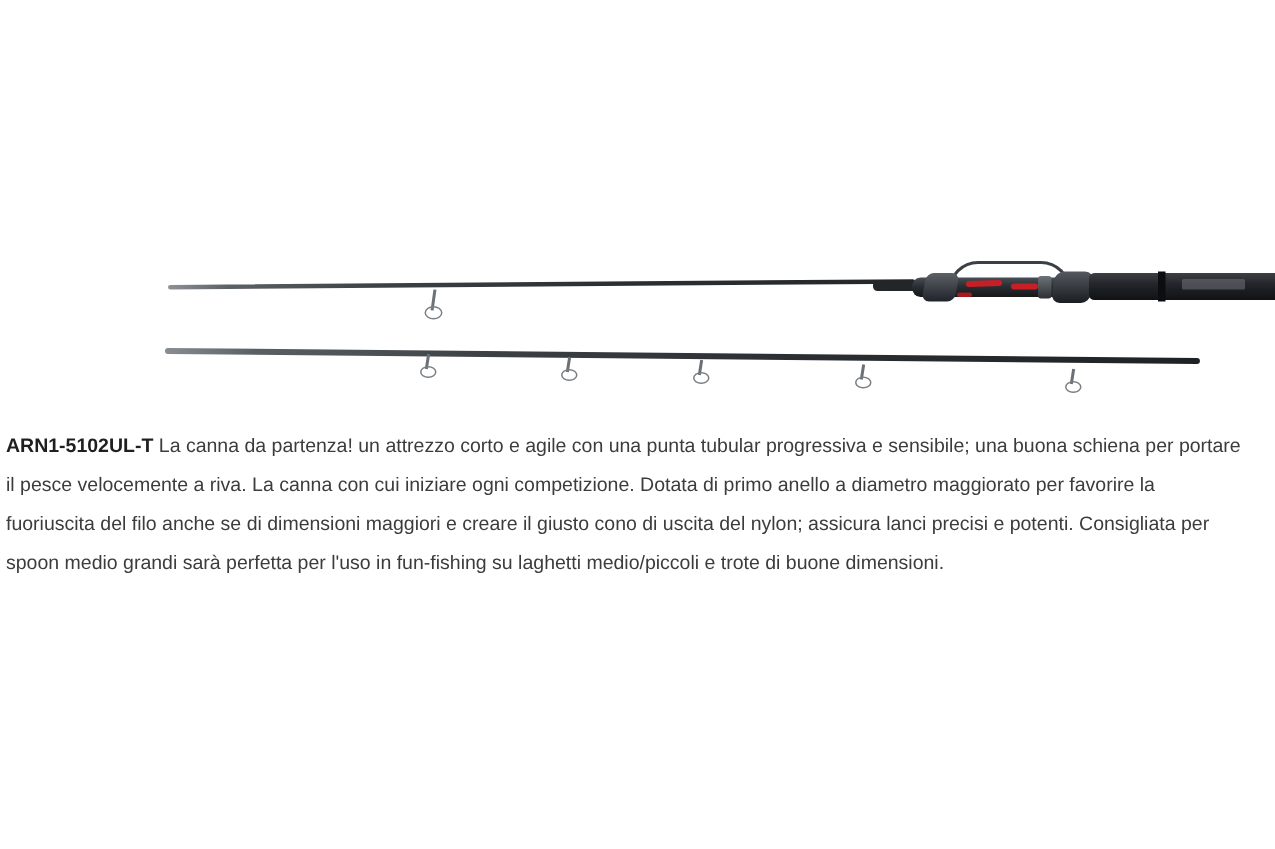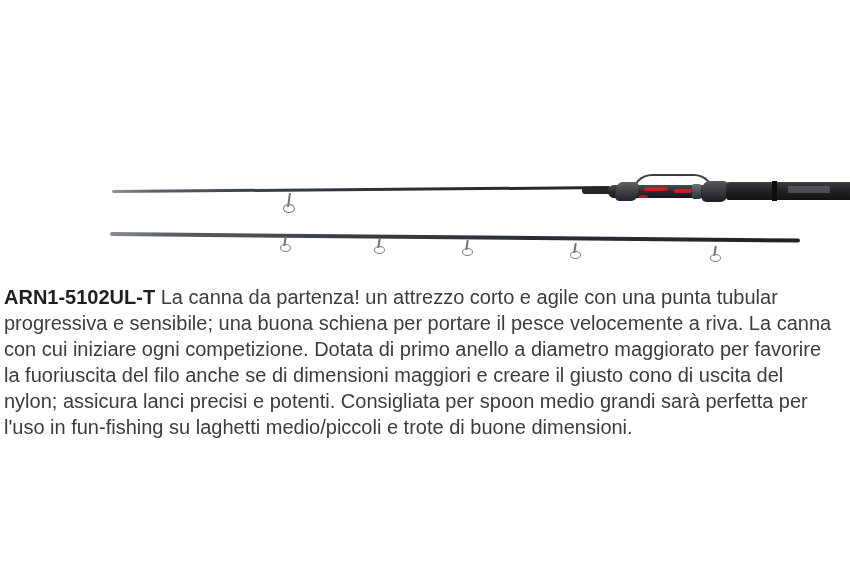--- a/index.html
+++ b/index.html
@@ -237,21 +237,21 @@
   .lg5 { left: 600px; top: 20px; }
   .lg6 { left: 744px; top: 24px; }
 
   
   #description {
     position: absolute;
     left: 0;
     top: 284px;
     width: 828px;
     padding: 0 8px 0 4px;
-    font-size: 20px;
+    font-size: 13px;
     line-height: 26px;
     color: #3c3c3c;
     text-align: left;
   }
   #description .model {
     font-weight: bold;
     color: #1f1f1f;
   }
 </style>
 </head>

